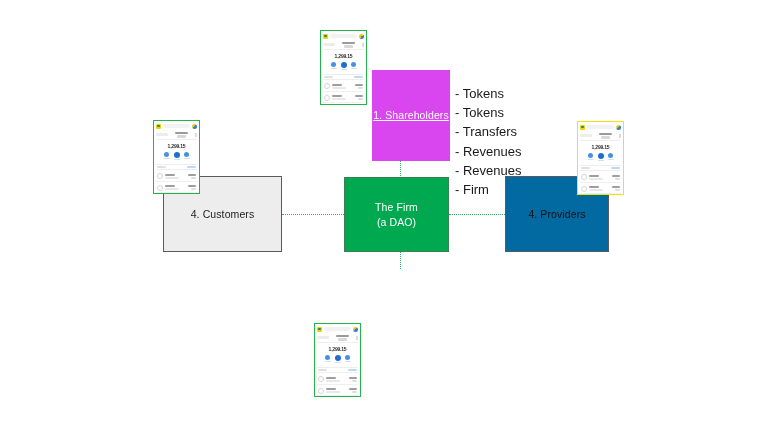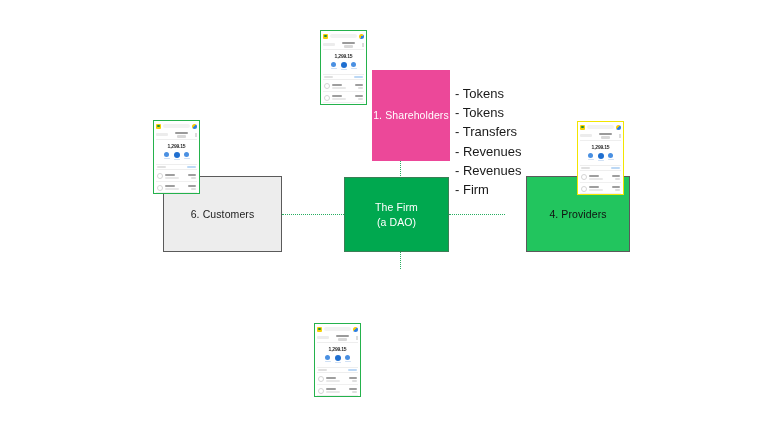--- a/index.html
+++ b/index.html
@@ -25,23 +25,23 @@
   .node{
     position:absolute;
     box-sizing:border-box;
     display:flex;align-items:center;justify-content:center;
     text-align:center;
     font-size:10.5px;
     letter-spacing:.1px;
     line-height:1.35;
   }
   .node.gray{background:#ededed;border:1.3px solid #5a5a5a;color:#222;}
-  .node.black{background:#ec4899;border:none;color:#ffffff;}
+  .node.black{background:#d946ef;border:none;color:#ffffff;text-decoration:underline;}
   .node.green{background:#00a84f;border:1.3px solid #3a7f55;color:#ffffff;}
-  .node.yellow{background:#22c55e;border:1.3px solid #5a5a5a;color:#111;margin-left:21px;}
+  .node.yellow{background:#0369a1;border:1.3px solid #5a5a5a;color:#111;}
 
   
   .bullets{
     position:absolute;
     font-size:13px;
     line-height:1.48;
     color:#1a1a1a;
     white-space:nowrap;
   }
   .bullets div{padding:0;margin:0;}
@@ -118,21 +118,21 @@
   <div class="conn-v" style="left:400px;top:161px;height:17px;"></div>
   <div class="conn-h" style="left:282px;top:214px;width:62px;"></div>
   <div class="conn-h" style="left:449px;top:214px;width:56px;"></div>
   <div class="conn-v" style="left:400px;top:251px;height:18px;"></div>
 
   <div class="node black" style="left:372px;top:70px;width:78px;height:91px;">
     <span>1. Shareholders</span>
   </div>
 
   <div class="node gray" style="left:163px;top:176px;width:119px;height:76px;">
-    <span>6. Customers</span>
+    <span>4. Customers</span>
   </div>
 
   <div class="node green" style="left:344px;top:177px;width:105px;height:75px;">
     <span>
       <span>The Firm</span><br>
       <span>(a DAO)</span>
     </span>
   </div>
 
 

